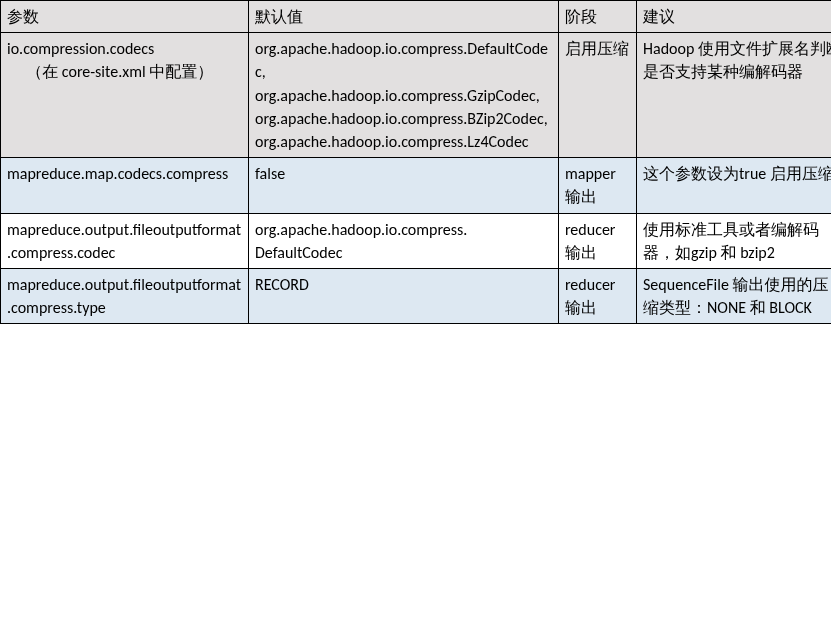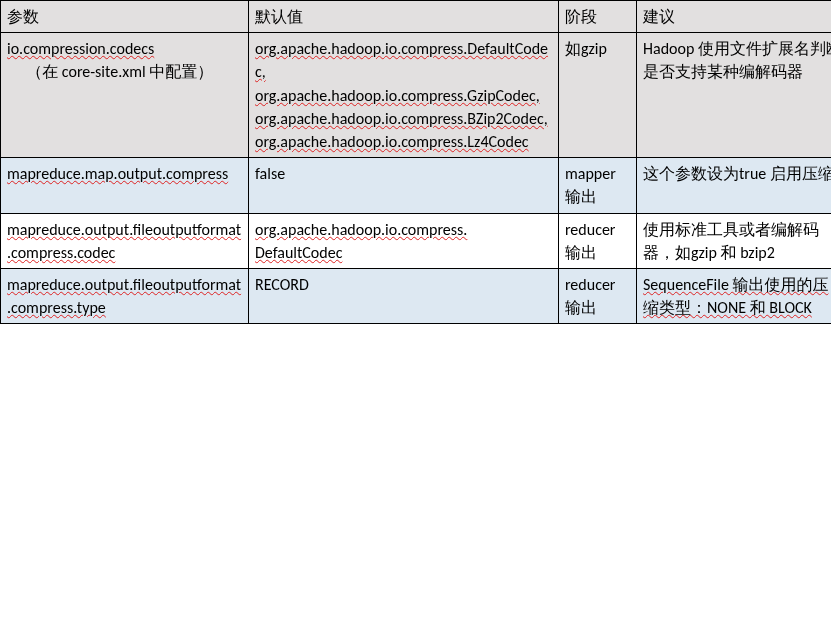--- a/index.html
+++ b/index.html
@@ -6,21 +6,21 @@
 body { font-family:"Calibri","Microsoft YaHei",sans-serif; font-size:16px; color:#000; background:#fff; }
 .tbl { display:table; width:831px; border-collapse:collapse; table-layout:fixed; }
 .tr  { display:table-row; }
 .th, .td { display:table-cell; border:1px solid #000; padding:4px 6px; vertical-align:top; line-height:1.45; word-wrap:break-word; overflow-wrap:break-word; }
 .th { background:#e2e0e0; font-weight:normal; }
 .c0 { width:248px; }
 .c1 { width:310px;margin-left:44px; }
 .c2 { width:78px;  }
 .c3 { width:212px; }
 .row-shade { background:#dde8f2; }
-.spell { text-decoration:underline; text-decoration-style:wavy; text-decoration-color:#d22; text-decoration-thickness:1px; }
+.spell { text-decoration-style:wavy; text-decoration-color:#d22; text-decoration-thickness:1px; }
 .indent { padding-left:1.2em; }
 </style>
 </head>
 <body>
 
 <div class="tbl">
   <div class="tr">
     <div class="th c0">参数</div>
     <div class="th c1">默认值</div>
     <div class="th c2">阶段</div>
@@ -31,27 +31,27 @@
     <div class="th c0">
       <span class="spell">io.compression.codecs</span><br>
       <span class="indent">（在 core-site.xml 中配置）</span>
     </div>
     <div class="th c1">
       <span class="spell">org.apache.hadoop.io.compress.DefaultCodec,</span><br>
       <span class="spell">org.apache.hadoop.io.compress.GzipCodec,</span><br>
       <span class="spell">org.apache.hadoop.io.compress.BZip2Codec,</span><br>
       <span class="spell">org.apache.hadoop.io.compress.Lz4Codec</span>
     </div>
-    <div class="th c2">如gzip</div>
+    <div class="th c2">启用压缩</div>
     <div class="th c3">Hadoop 使用文件扩展名判断是否支持某种编解码器</div>
   </div>
 
   <div class="tr row-shade">
     <div class="td c0">
-      <span class="spell">mapreduce.map.output.compress</span>
+      <span class="spell">mapreduce.map.codecs.compress</span>
     </div>
     <div class="td c1">false</div>
     <div class="td c2">mapper输出</div>
     <div class="td c3">这个参数设为true 启用压缩</div>
   </div>
 
 
 
   <div class="tr">
     <div class="td c0">

